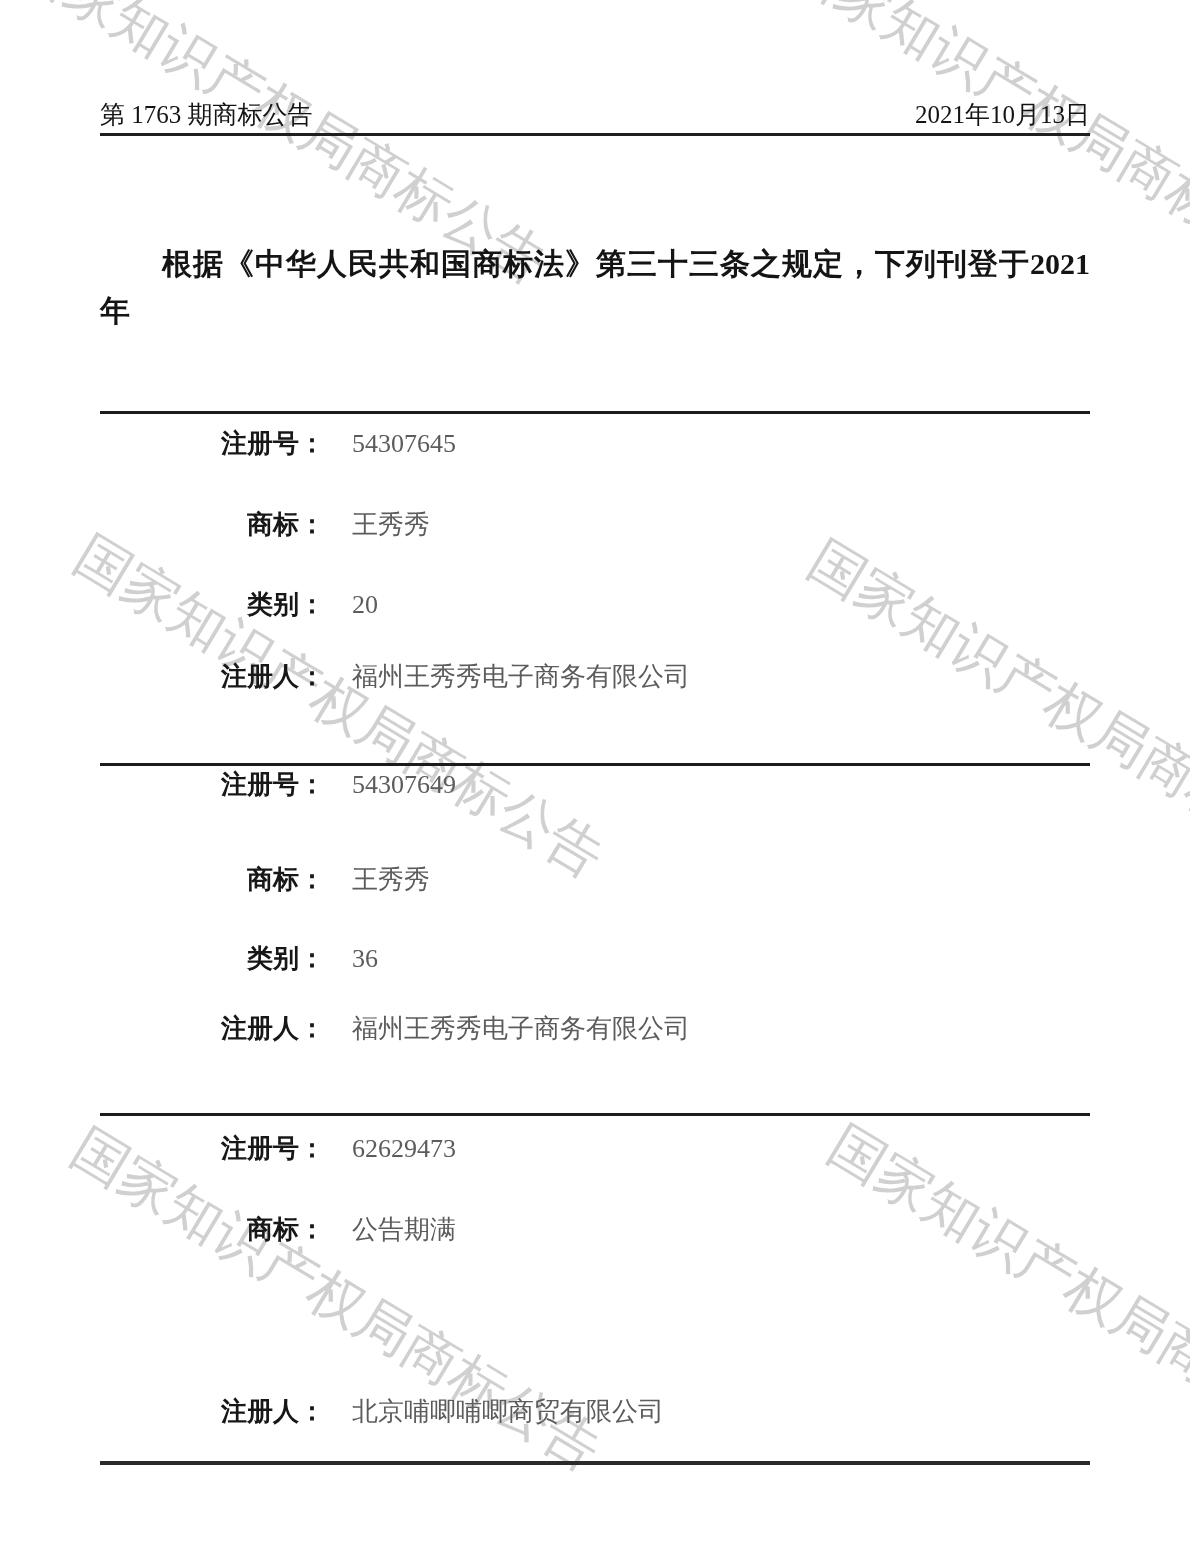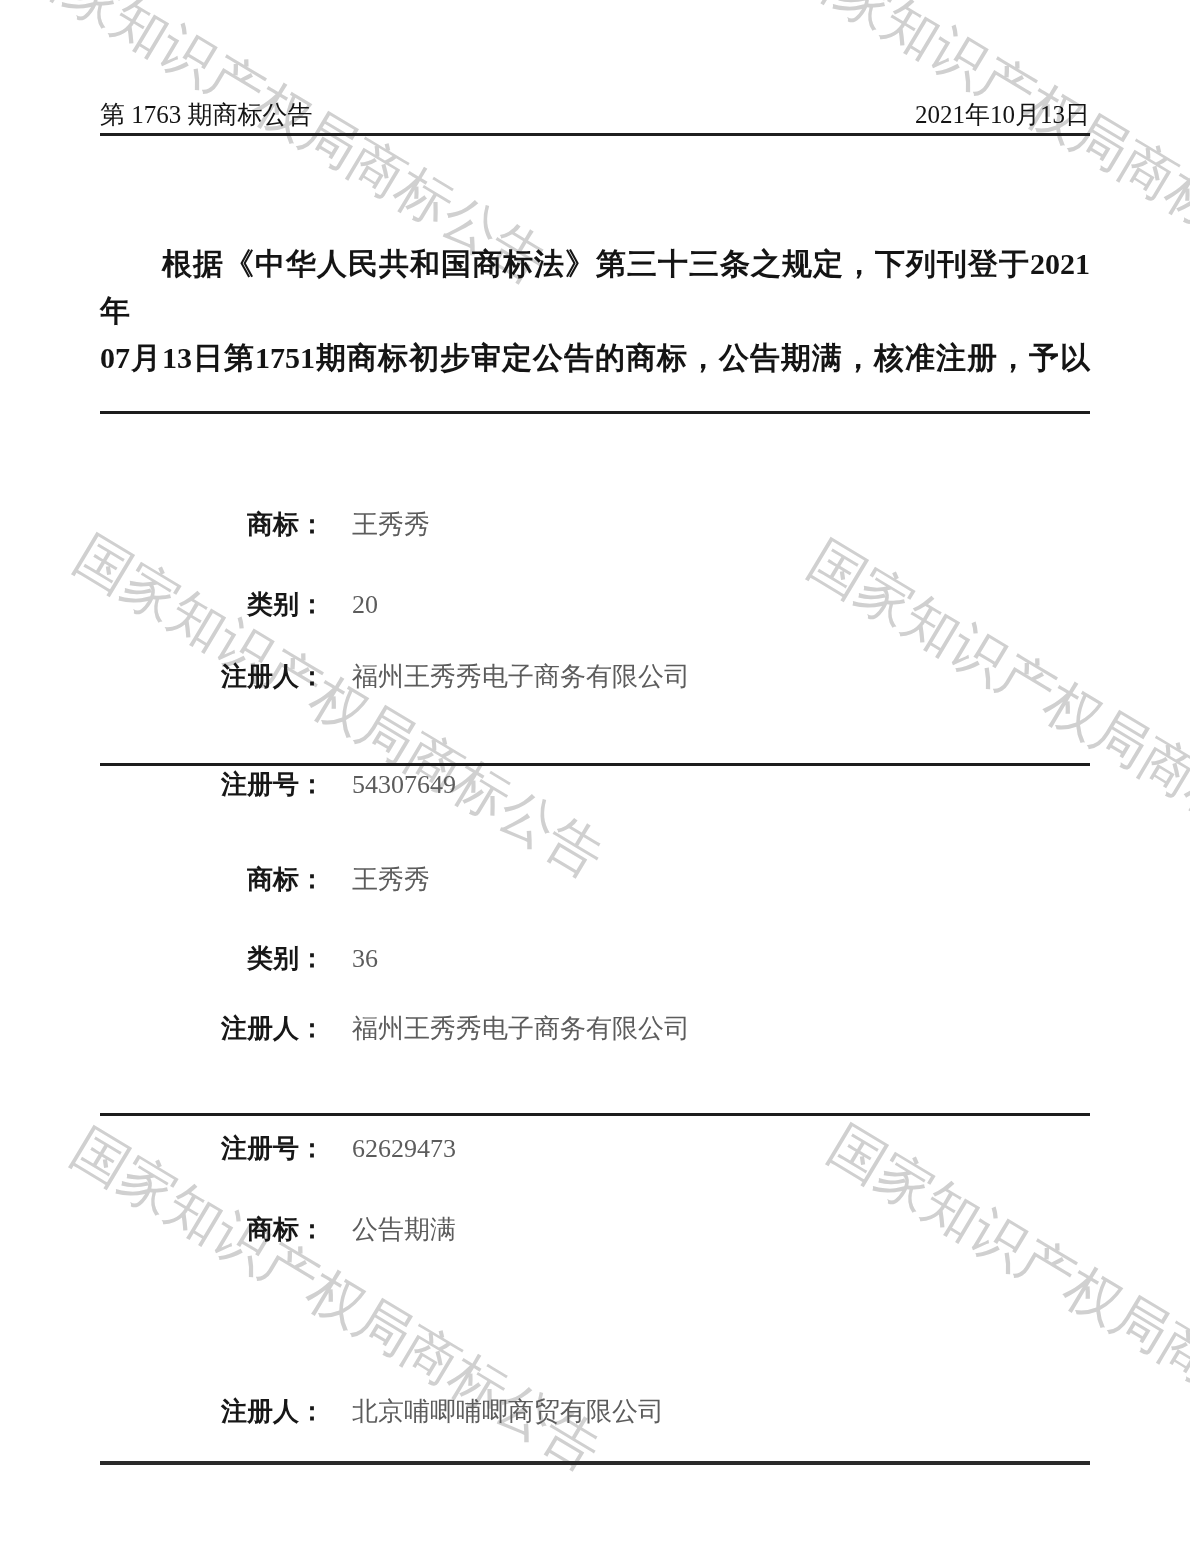--- a/index.html
+++ b/index.html
@@ -69,24 +69,26 @@
   <div class="wm wm-e">国家知识产权局商标公告</div>
   <div class="wm wm-f">国家知识产权局商标公告</div>
 
   <div class="hdr-issue">第 1763 期商标公告</div>
   <div class="hdr-date">2021年10月13日</div>
   <div class="hdr-rule"></div>
 
 
   <div class="intro">
     <div class="ln l1 j">根据《中华人民共和国商标法》第三十三条之规定，下列刊登于2021年</div>
-    <div class="ln j">07月13日第1751期商标初步审定公告的商标，公告期满，核准注册，予以</div>
   </div>
 
   <div class="rule d1"></div>
+  <div class="row r1a">
+    <span class="flabel">注册号：</span><span class="fvalue">54307645</span>
+  </div>
   <div class="row r1b">
     <span class="flabel">商标：</span><span class="fvalue">王秀秀</span>
   </div>
   <div class="row r1c">
     <span class="flabel">类别：</span><span class="fvalue">20</span>
   </div>
   <div class="row r1d">
     <span class="flabel">注册人：</span><span class="fvalue">福州王秀秀电子商务有限公司</span>
   </div>
 

